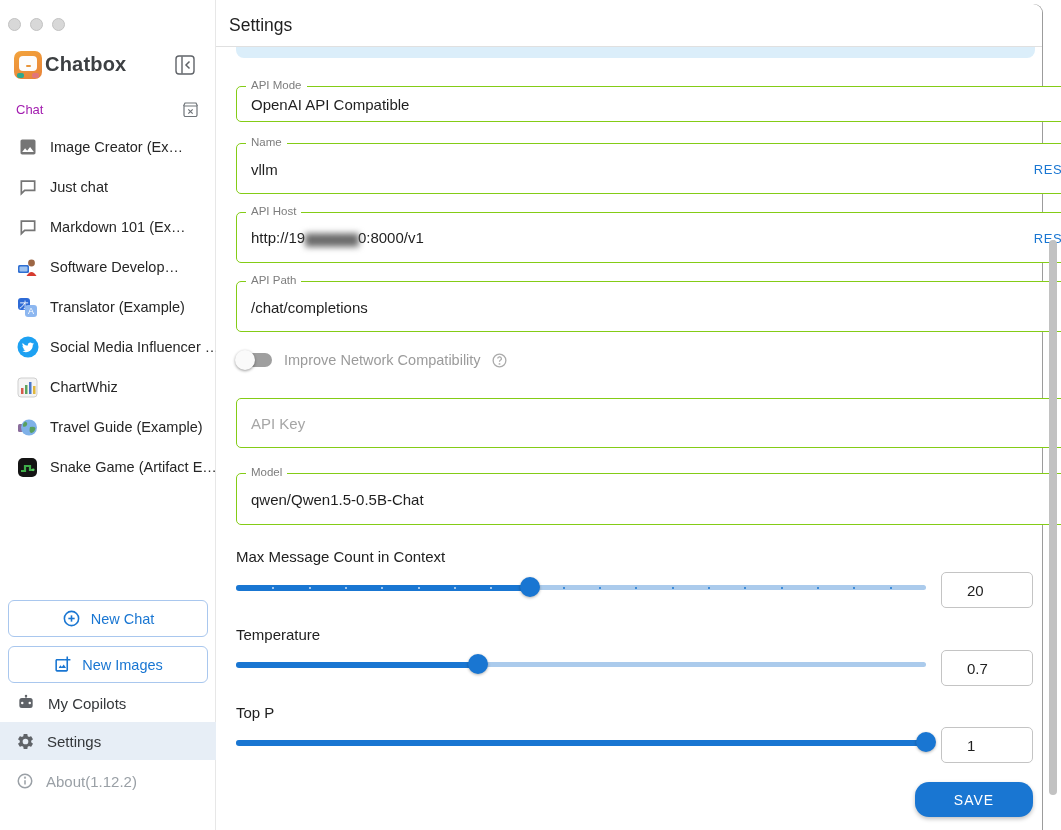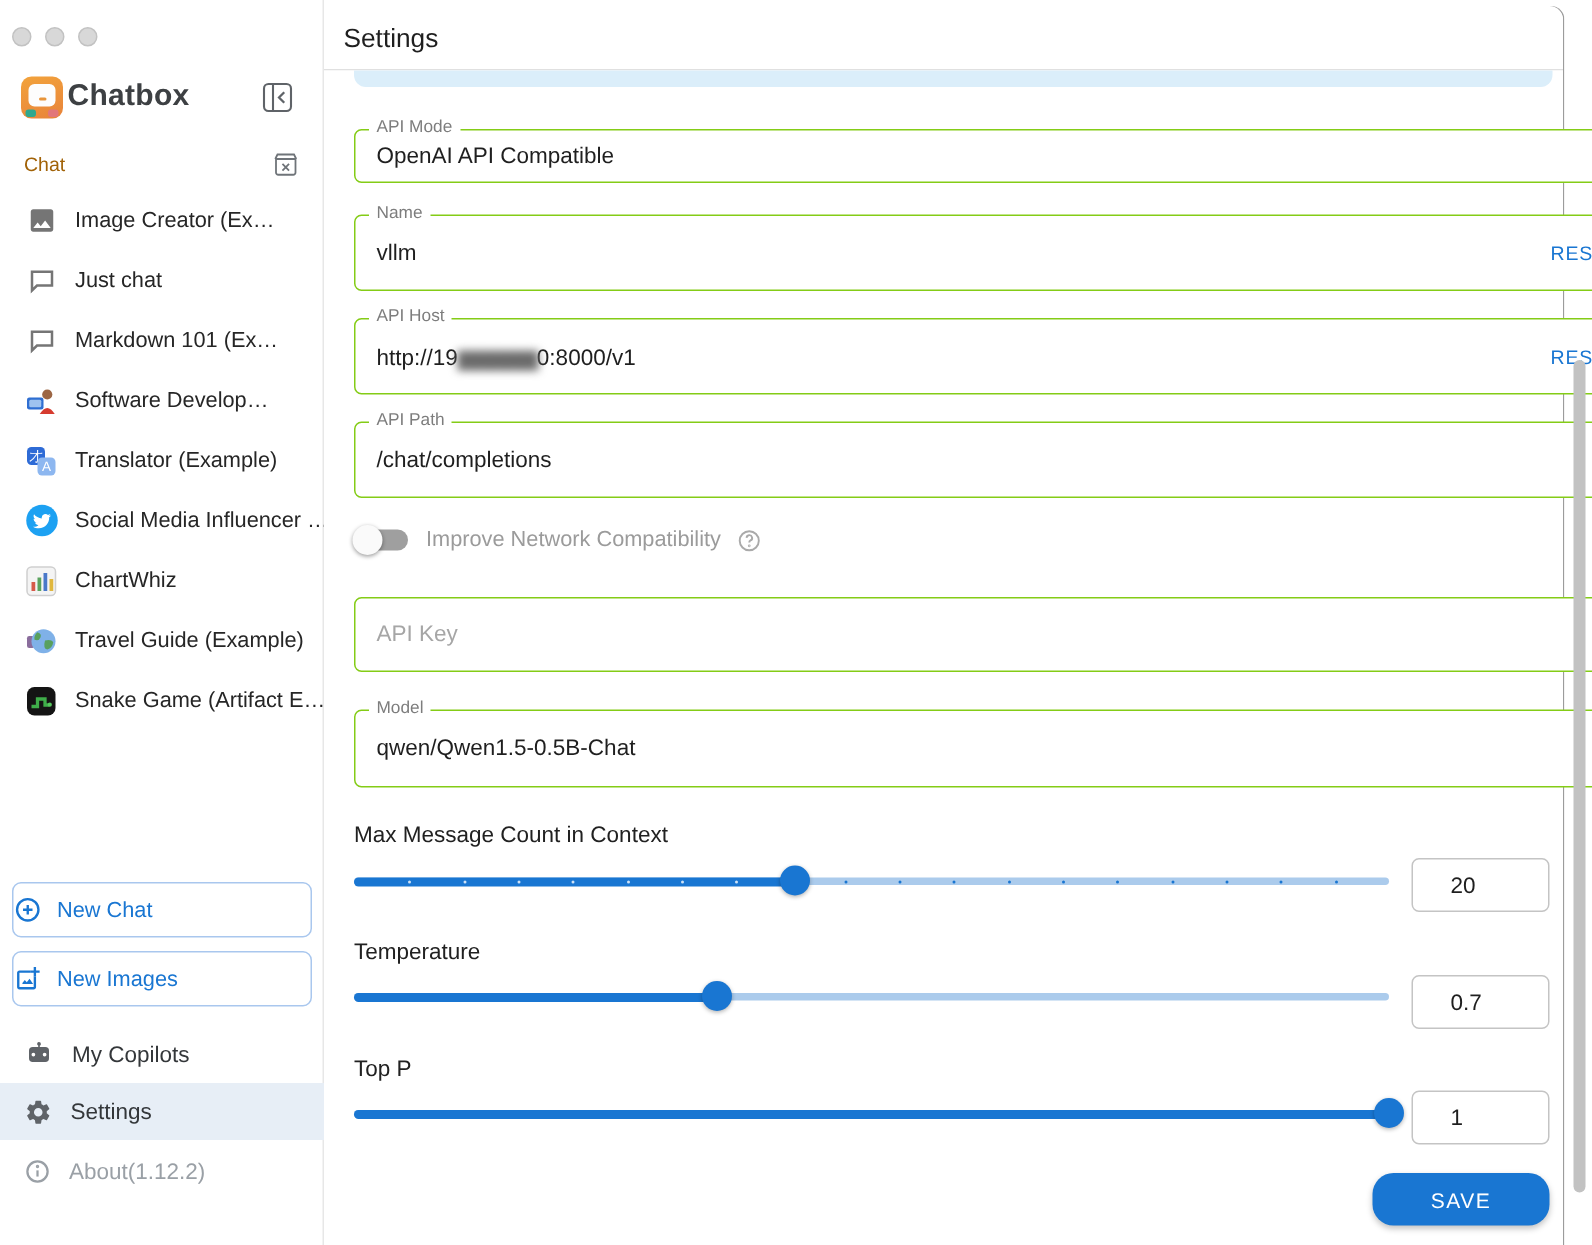--- a/index.html
+++ b/index.html
@@ -13,32 +13,32 @@
     background:#d8d8d8; border:1px solid #c2c2c2; }
   #logo { position:absolute; left:14px; top:51px; width:28px; height:28px;
     border-radius:7px; background:linear-gradient(160deg,#f2a33c,#e8833a); }
   #logo .face { position:absolute; left:5px; top:5px; width:18px; height:15px;
     border-radius:4px; background:#fdfdfd; }
   #logo .mouth { position:absolute; left:12px; top:14px; width:5px; height:2px; background:#e8953b; border-radius:1px;}
   #logo .leg1 { position:absolute; left:3px; bottom:1px; width:7px; height:5px; background:#2fa88e; border-radius:2px;}
   #logo .leg2 { position:absolute; right:3px; bottom:1px; width:7px; height:5px; background:#e2767a; border-radius:2px;}
   #app-title { position:absolute; left:45px; top:53px; font-size:20px; font-weight:700; color:#3d4043; letter-spacing:.2px;}
   #collapse-btn { position:absolute; left:174px; top:54px; width:22px; height:22px; cursor:pointer;}
-  #chat-label { position:absolute; left:16px; top:102px; font-size:13px; color:#a16207;text-align:right; }
+  #chat-label { position:absolute; left:16px; top:102px; font-size:13px; color:#a21caf;text-align:right; }
   #clear-btn { position:absolute; left:182px; top:101px; width:17px; height:17px; cursor:pointer; }
 
   #chat-list { position:absolute; left:0; top:127px; width:256px; }
   .sitem { position:relative; height:40px; display:flex; align-items:center; padding:0 14px 0 16px; cursor:pointer; }
   .sicon { width:23px; height:23px; flex:0 0 23px; margin-right:11px; display:flex; align-items:center; justify-content:center; }
   .slabel { flex:1; font-size:14.5px; color:#262626; white-space:nowrap; overflow:hidden; }
   .star { flex:0 0 auto; color:#1a6fe0; font-size:17px; line-height:1; margin-left:4px; }
 
   .side-btn { position:absolute; left:8px; width:200px; height:37px; border:1px solid #a9c7ee;
-    border-radius:6px; background:#fff; display:flex; align-items:center; justify-content:flex-start;
-    gap:10px; color:#1976d2; font-size:14.5px; cursor:pointer; }
+    border-radius:6px; background:#fff; display:flex; align-items:center; justify-content:center;
+    gap:10px; color:#1976d2; font-size:14.5px; cursor:pointer;margin-top:12px; }
   .bottom-row { position:absolute; left:0; width:216px; display:flex; align-items:center;
     padding-left:16px; gap:12px; font-size:15px; color:#34373a; cursor:pointer; }
   .bottom-row.selected { background:#e7eef6; }
   .bottom-row.dim { color:#9aa0a6; }
 
   
   #main { position:absolute; left:216px; top:0; width:845px; height:830px; background:#fff; }
   #card-edge { position:absolute; left:0; top:4px; width:827px; height:826px;
     border-top:1px solid #9c9c9c; border-right:1px solid #9c9c9c; border-top-right-radius:9px; }
   #main-header { position:absolute; left:0; top:4px; width:826px; height:43px; background:#fff;

